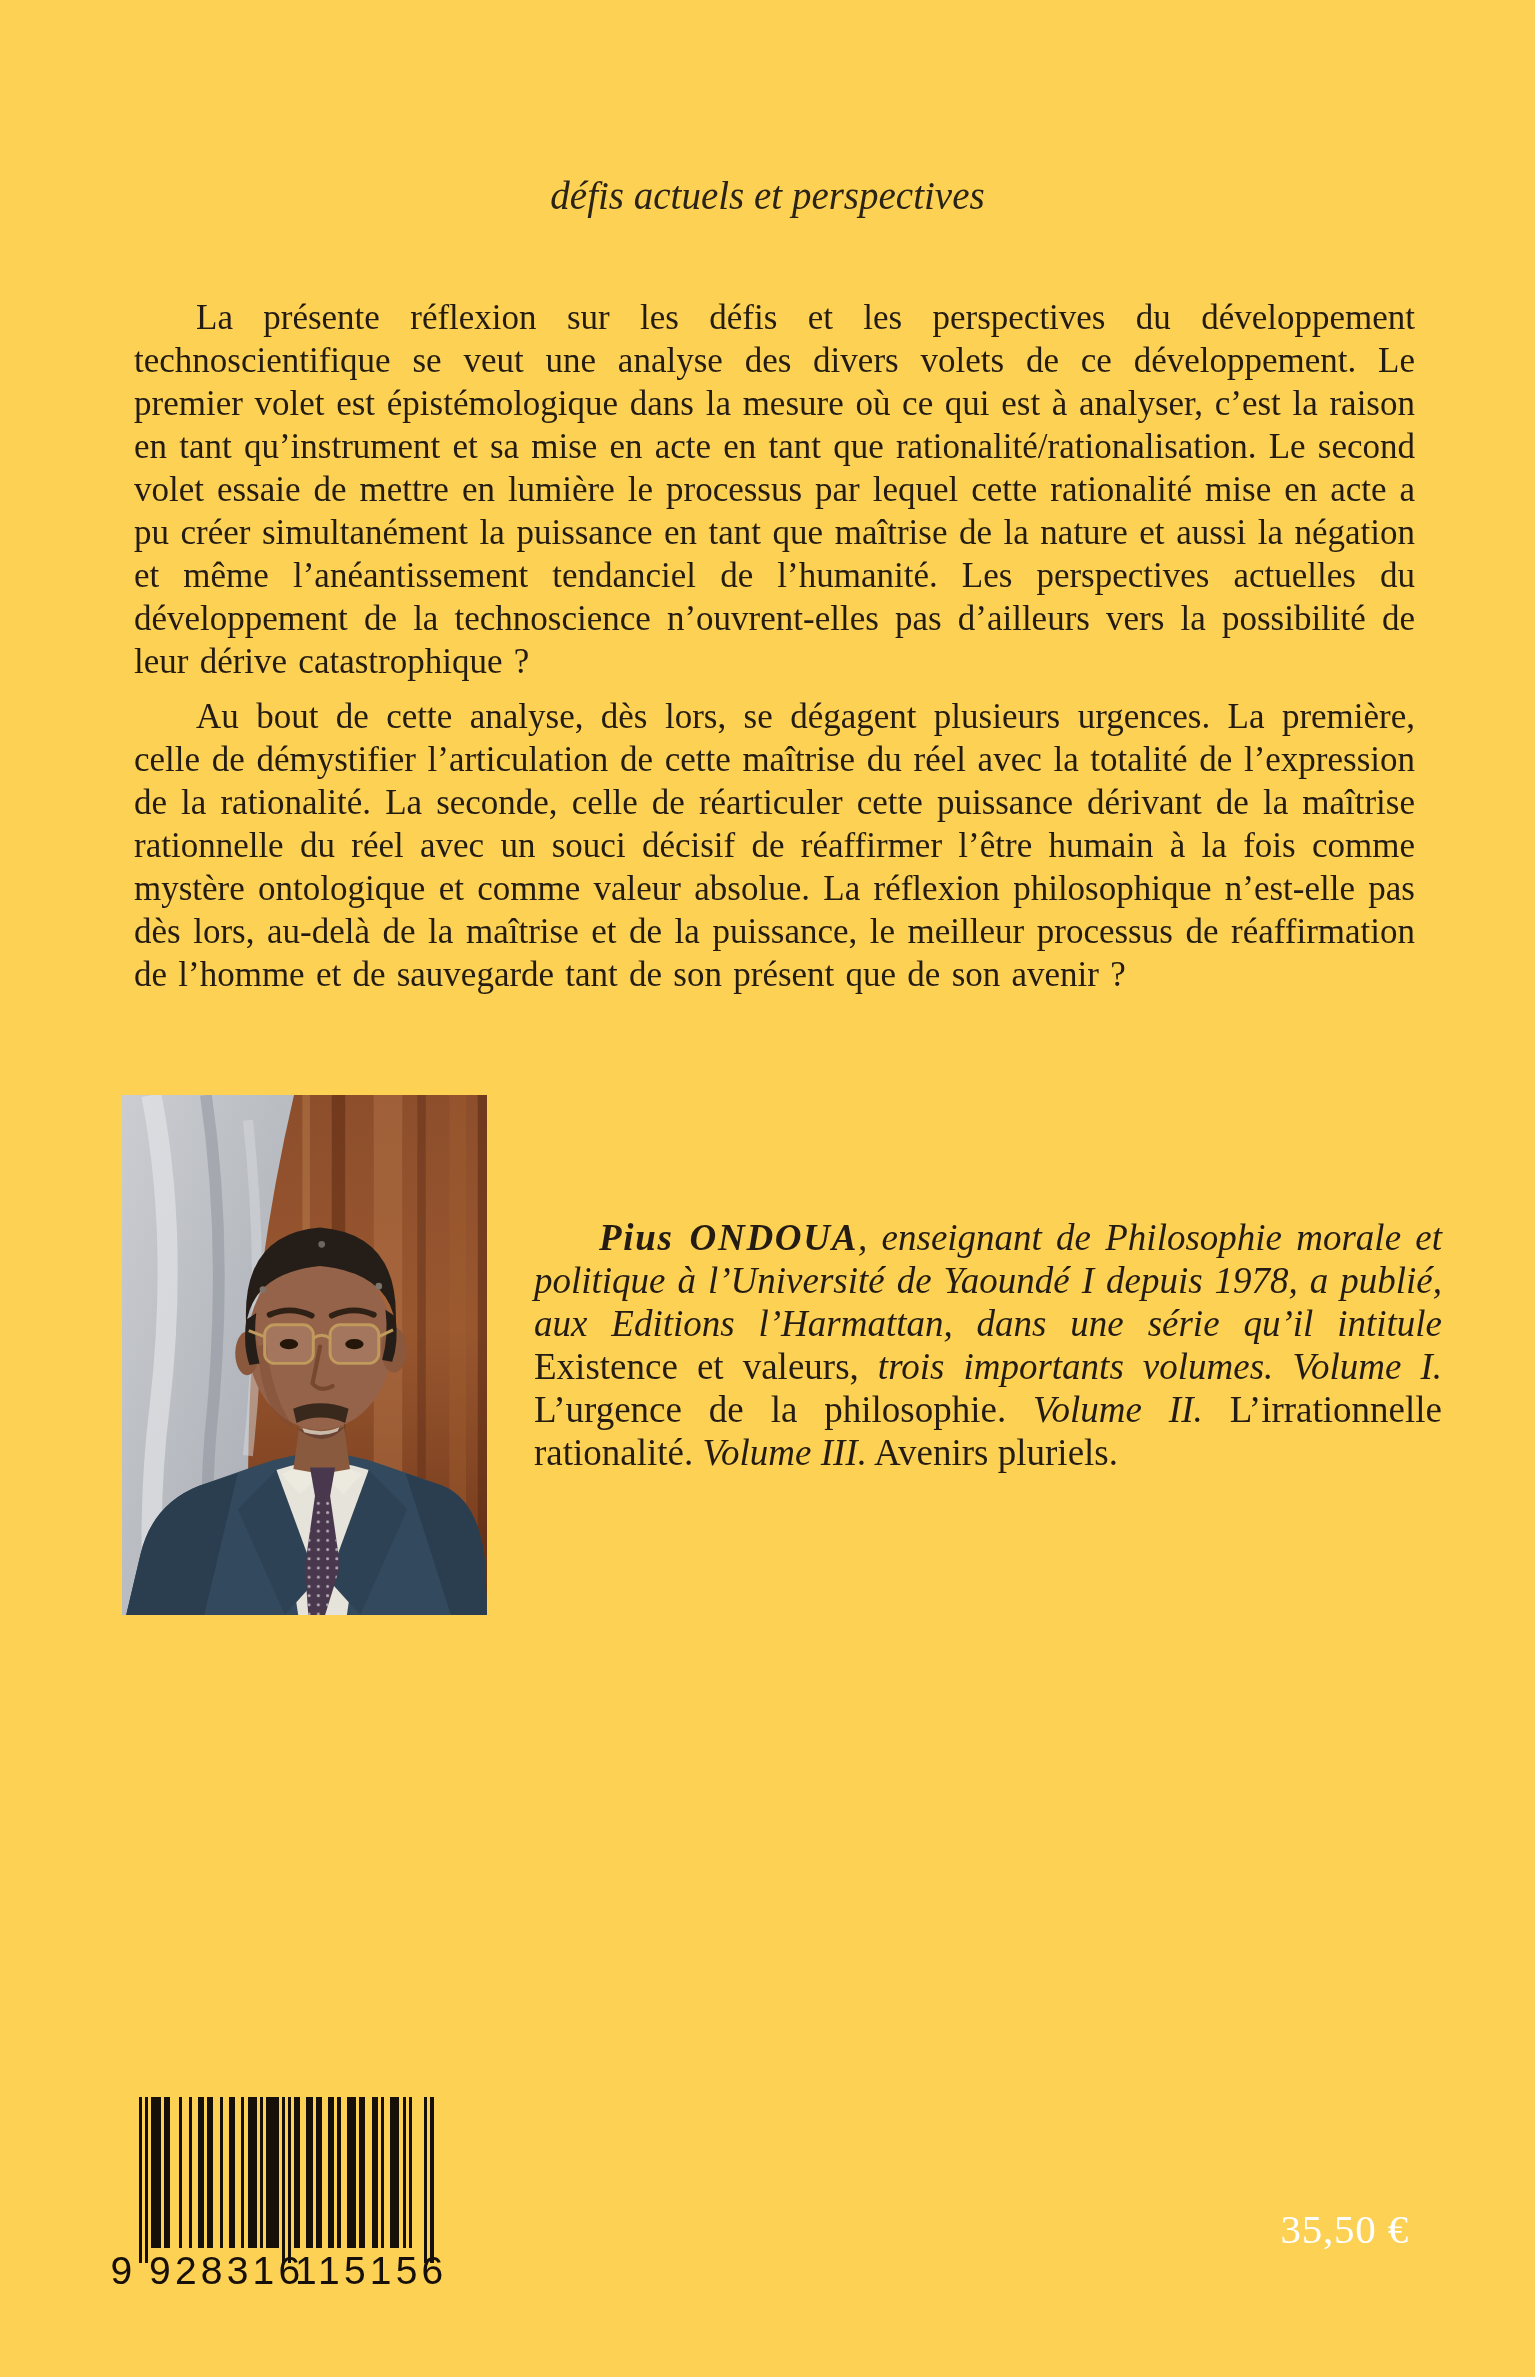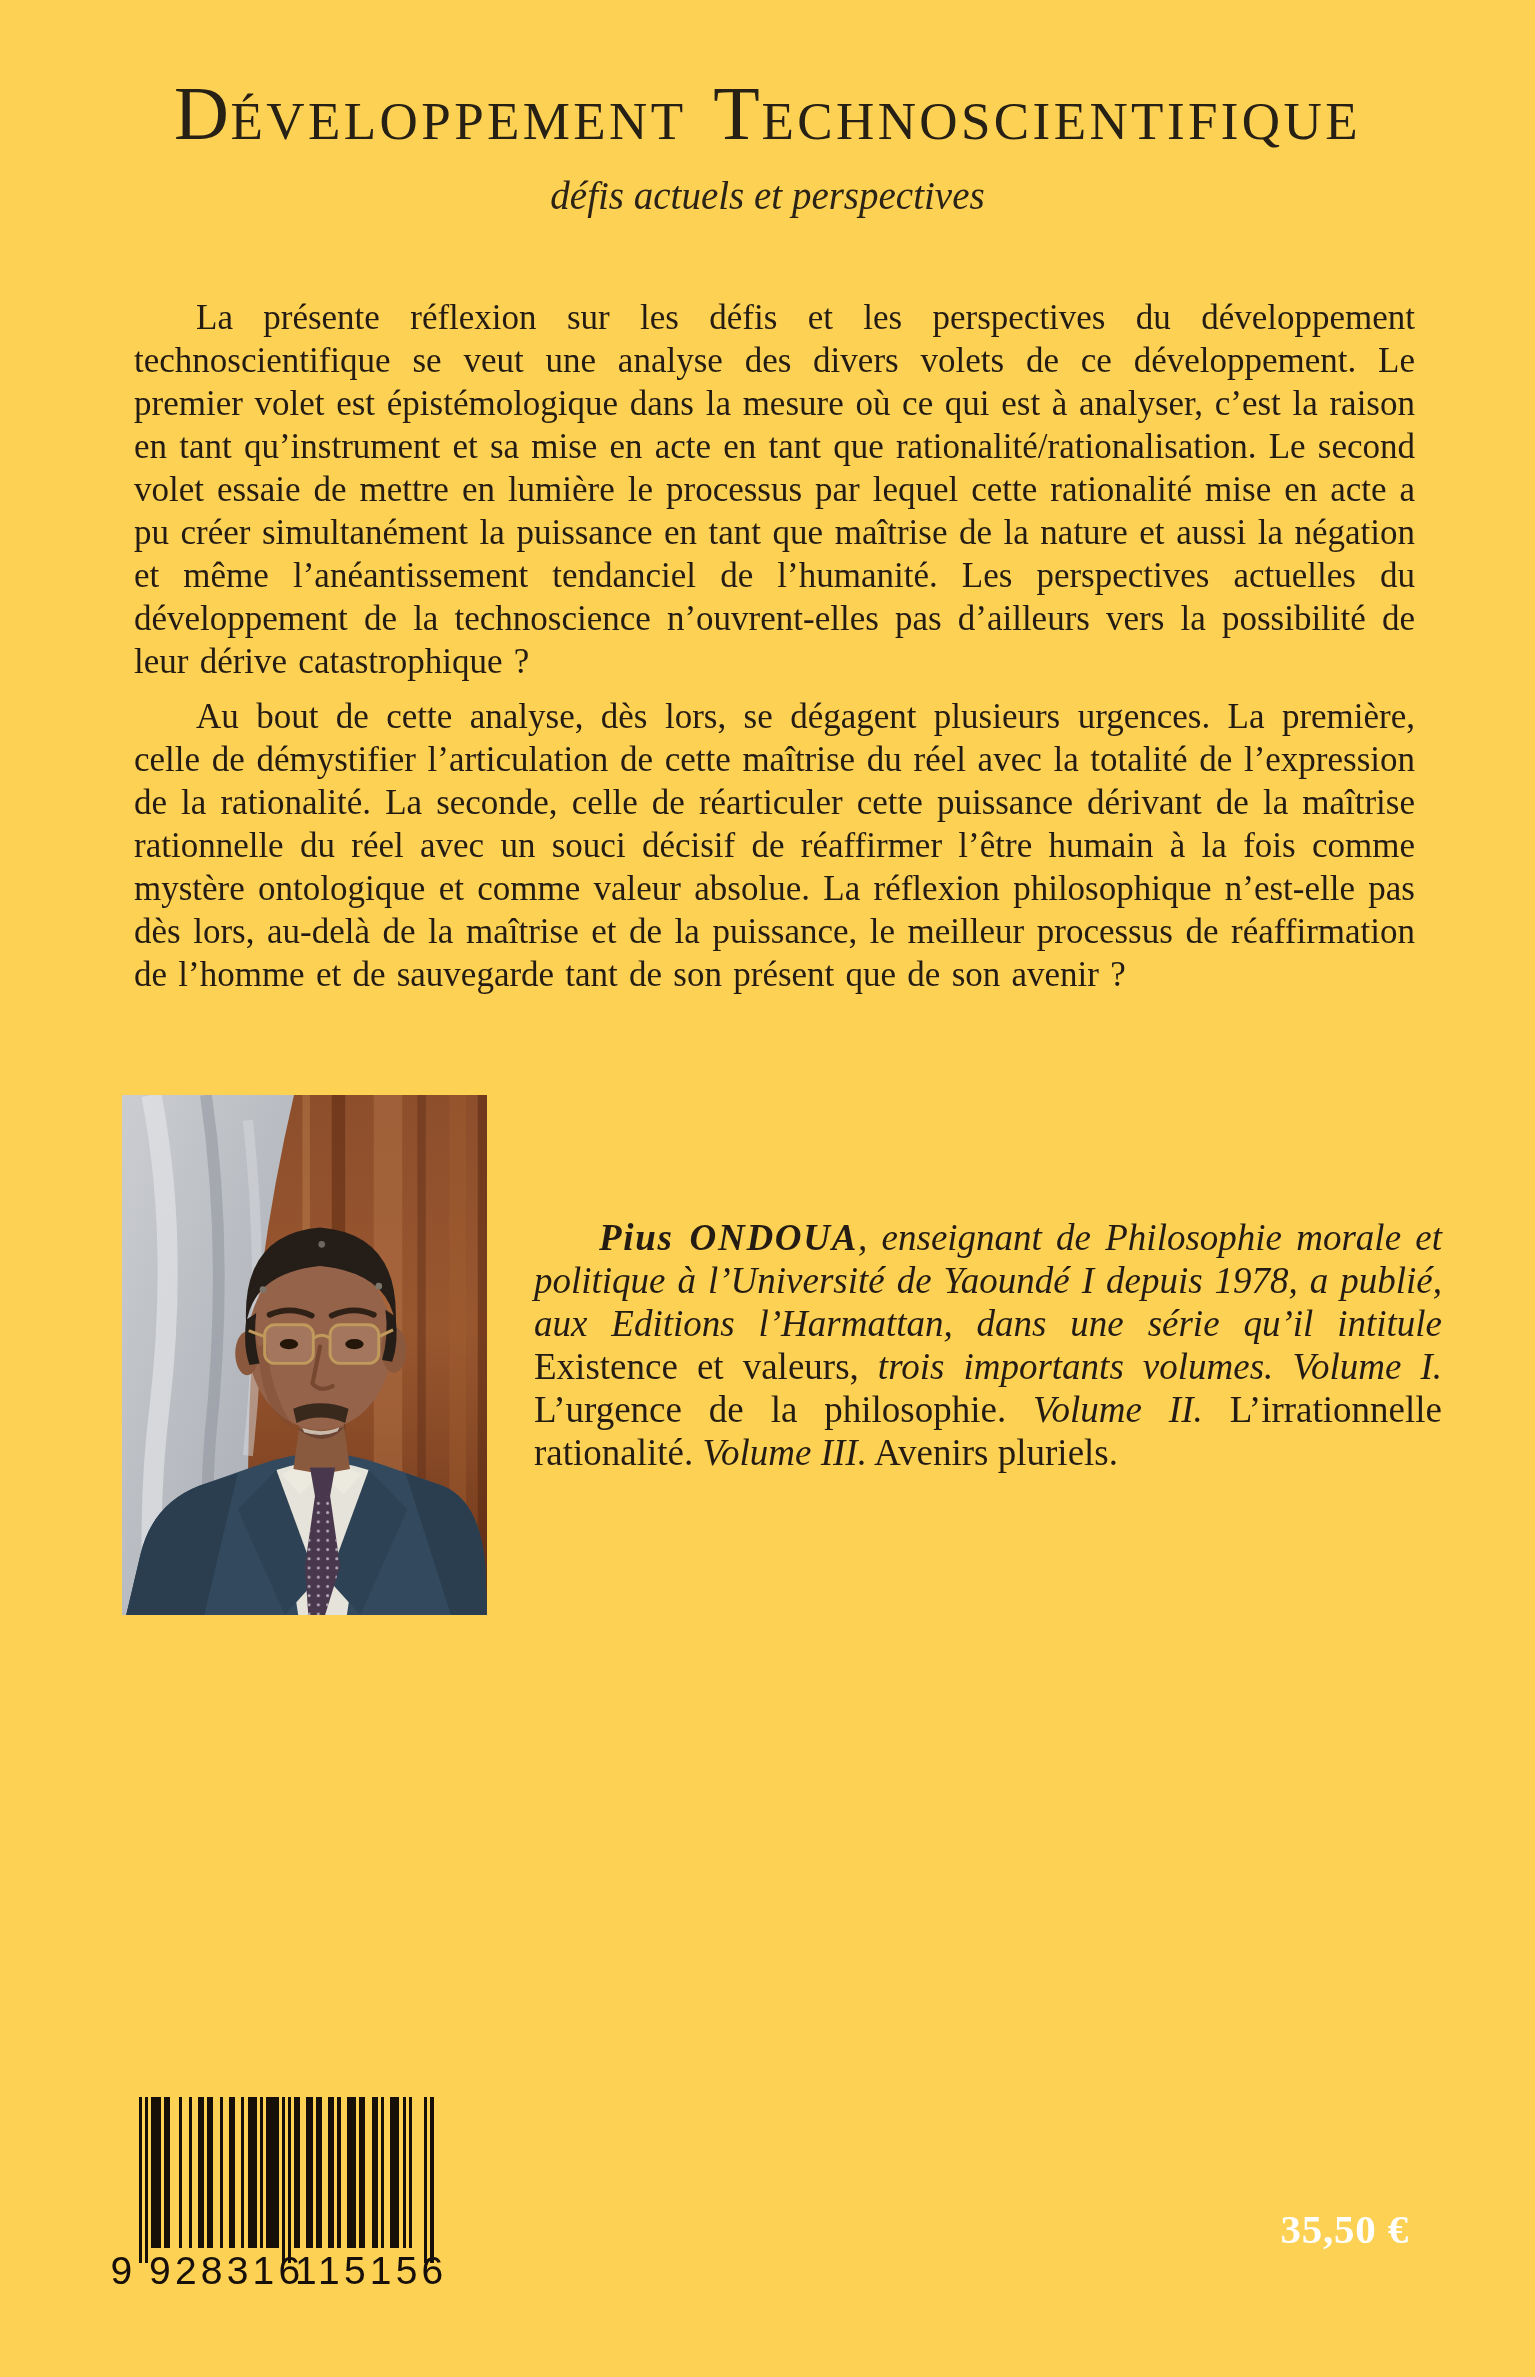--- a/index.html
+++ b/index.html
@@ -51,29 +51,28 @@
   .bc-lead{left:-28.5px;}
   .bc-g1{left:10px;width:131px;text-align:center;letter-spacing:4.2px;}
   .bc-g2{left:156px;width:131px;text-align:right;letter-spacing:4.2px;}
   
   .isbn{
     position:absolute;top:2148px;right:126px;
     font-size:41px;color:#1d150d;letter-spacing:0.8px;
   }
   .price{
     position:absolute;top:2205px;right:126px;
-    font-size:41px;color:#ffffff;letter-spacing:0.8px;font-weight:bold;
+    font-size:41px;color:#ffffff;letter-spacing:0.8px;
   }
 </style>
 </head>
 <body>
 
 <div class="cover">
 
-  <h1 class="title-line"><span class="tw"><span class="init">D</span><span class="caps">ÉVELOPPEMENT</span></span><span class="tw"><span class="init">T</span><span class="caps">ECHNOSCIENTIFIQUE</span></span></h1>
 
   <div class="subtitle">défis actuels et perspectives</div>
 
   <section class="blurb">
     <p>La présente réflexion sur les défis et les perspectives du développement technoscientifique se veut une analyse des divers volets de ce développement. Le premier volet est épistémologique dans la mesure où ce qui est à analyser, c’est la raison en tant qu’instrument et sa mise en acte en tant que rationalité/rationalisation. Le second volet essaie de mettre en lumière le processus par lequel cette rationalité mise en acte a pu créer simultanément la puissance en tant que maîtrise de la nature et aussi la négation et même l’anéantissement tendanciel de l’humanité. Les perspectives actuelles du développement de la technoscience n’ouvrent-elles pas d’ailleurs vers la possibilité de leur dérive catastrophique ?</p>
     <p>Au bout de cette analyse, dès lors, se dégagent plusieurs urgences. La première, celle de démystifier l’articulation de cette maîtrise du réel avec la totalité de l’expression de la rationalité. La seconde, celle de réarticuler cette puissance dérivant de la maîtrise rationnelle du réel avec un souci décisif de réaffirmer l’être humain à la fois comme mystère ontologique et comme valeur absolue. La réflexion philosophique n’est-elle pas dès lors, au-delà de la maîtrise et de la puissance, le meilleur processus de réaffirmation de l’homme et de sauvegarde tant de son présent que de son avenir ?</p>
   </section>
 
   <figure class="photo">
     <svg viewBox="0 0 435 620" preserveAspectRatio="none">

